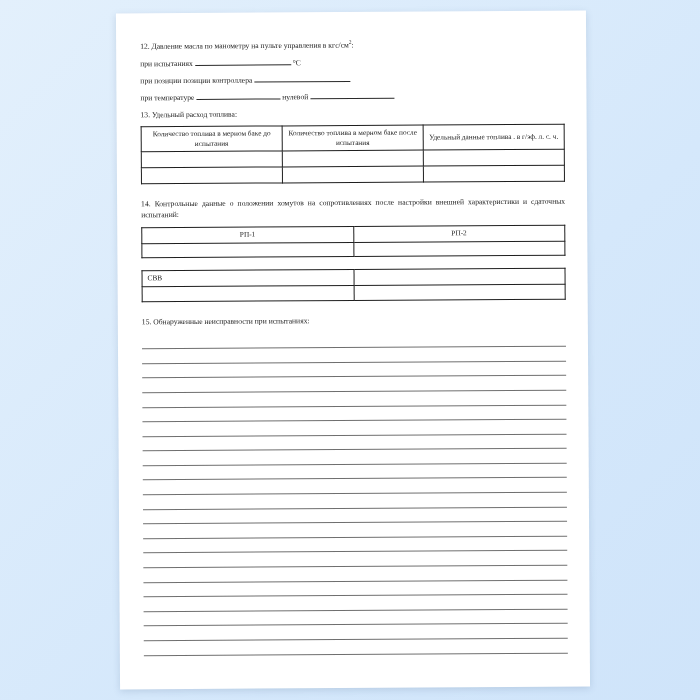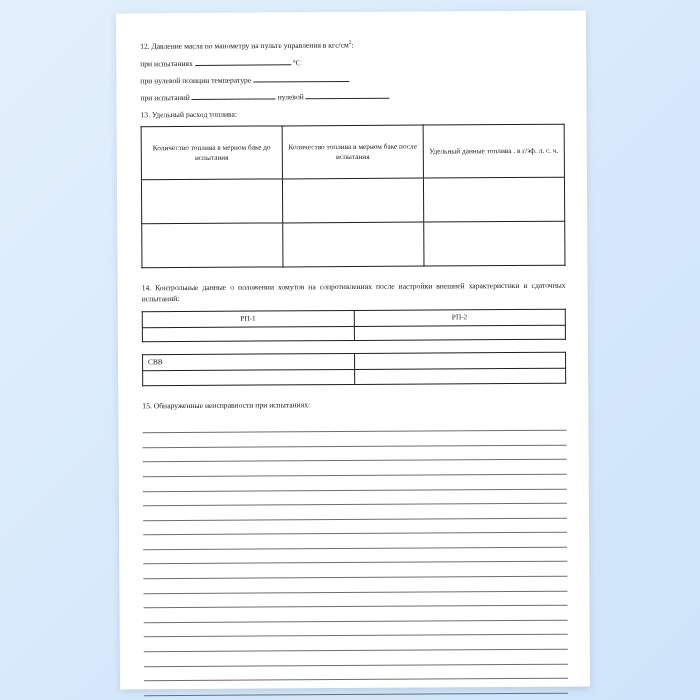--- a/index.html
+++ b/index.html
@@ -55,21 +55,21 @@
   .w84 { width: 84px; }
   .w96 { width: 96px; }
 
   table.grid {
     border-collapse: collapse;
     width: 100%;
     margin: 6px 0 0 0;
   }
   table.grid td, table.grid th {
     border: 1px solid #1f1f1f;
-    padding: 16px 3px;
+    padding: 2px 3px;
     font-weight: normal;
     font-size: 7.3px;
     line-height: 1.25;
     vertical-align: middle;
   }
   table.grid th {
     text-align: center;
     height: 20px;
   }
   table.grid td.empty {
@@ -127,26 +127,26 @@
         <span>12. Давление масла по манометру на пульте управления в кгс/см</span><sup>2</sup><span>:</span>
       </p>
 
       <p class="para">
         <span>при испытаниях</span>
         <span class="dotline w96"></span>
         <span>°С</span>
       </p>
 
       <p class="para">
-        <span>при нулевой позиции температуре</span>
+        <span>при позиции позиции контроллера</span>
         <span class="dotline w96"></span>
       </p>
 
       <p class="para">
-        <span>при испытаний</span>
+        <span>при температуре</span>
         <span class="dotline w84"></span>
         <span>нулевой</span>
         <span class="dotline w84"></span>
       </p>
 
       <p class="sec-title">13. Удельный расход топлива:</p>
 
       <table class="grid">
         <tbody>
             <tr>

